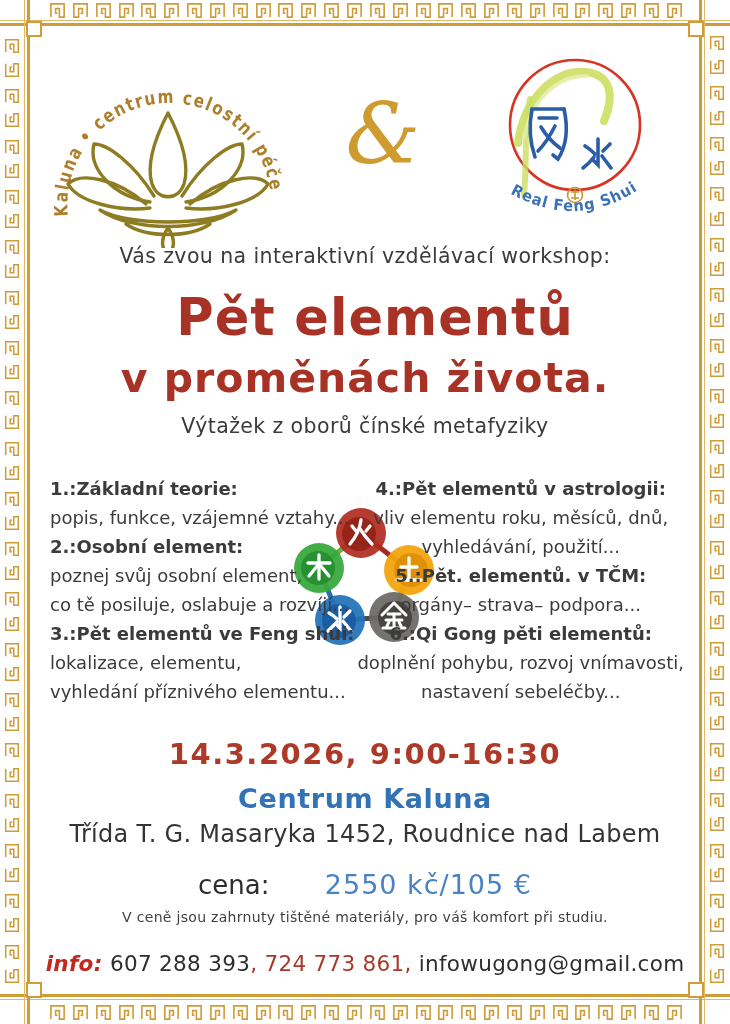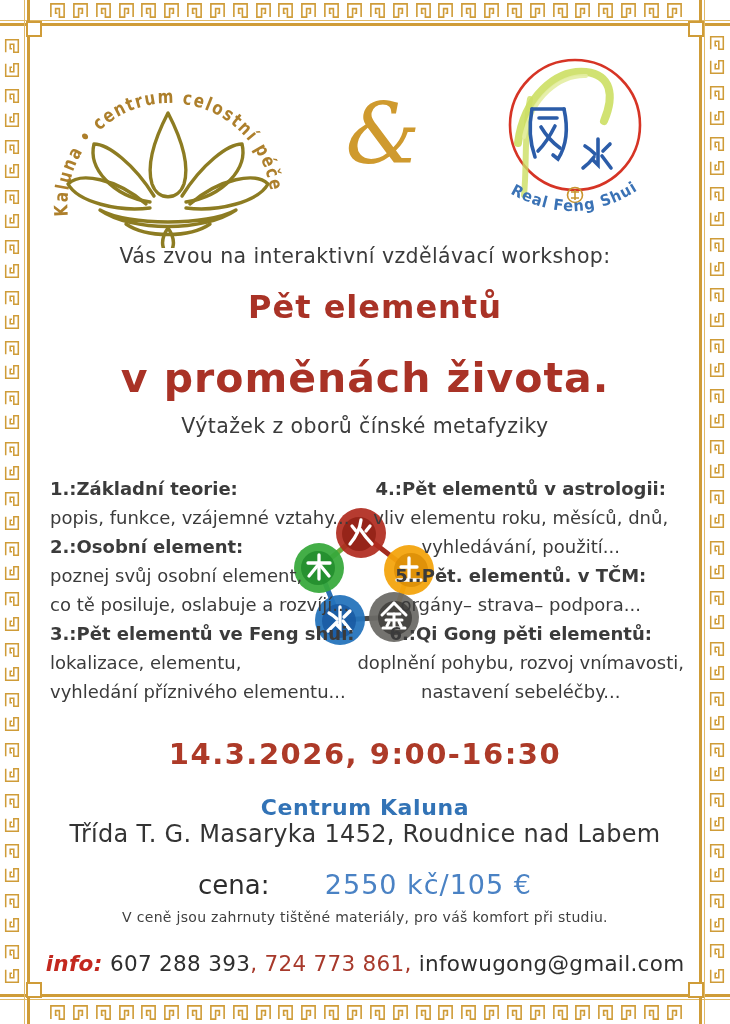--- a/index.html
+++ b/index.html
@@ -37,32 +37,32 @@
   .kaluna-logo{position:absolute;left:38px;top:38px;}
   .amp{
     position:absolute;left:328px;top:92px;width:110px;text-align:center;
     font-family:"DejaVu Serif","Liberation Serif",serif;font-style:italic;
     font-size:84px;color:#cf9a2e;line-height:1;
   }
   .fengshui-logo{position:absolute;left:494px;top:45px;}
   
   .ctext{position:absolute;left:0;right:0;text-align:center;}
   .intro{top:244px;font-size:20.5px;letter-spacing:.4px;}
-  .title1{top:288px;font-size:32px;font-weight:bold;color:#a93226;letter-spacing:1px;margin-left:20px;}
+  .title1{top:288px;font-size:51px;font-weight:bold;color:#a93226;letter-spacing:1px;margin-left:20px;}
   .title2{top:354px;font-size:41px;font-weight:bold;color:#a93226;letter-spacing:1px;}
   .subtitle{top:414px;font-size:20.5px;letter-spacing:.4px;}
   
   .prog{position:absolute;top:474px;font-size:18px;line-height:29px;z-index:2;}
   .prog-left{left:50px;text-align:left;}
   .prog-right{right:46px;text-align:center;}
   .prog .bold{font-weight:bold;}
   .five-elements{position:absolute;left:282px;top:497px;z-index:1;}
   
   .datetime{top:737px;font-size:29px;font-weight:700;color:#ad3a28;letter-spacing:1.5px;}
-  .venue{top:783px;font-size:22px;font-weight:bold;color:#3273b6;letter-spacing:.6px;margin-top:12px;}
+  .venue{top:783px;font-size:27px;font-weight:bold;color:#3273b6;letter-spacing:.6px;}
   .address{top:820px;font-size:24px;letter-spacing:.3px;color:#343434;}
   .price-row{top:869px;font-size:26px;color:#2d2d2d;}
   .price-val{color:#4a82c4;font-size:27px;letter-spacing:1px;margin-left:47px;}
   .price-note{top:909px;font-size:14px;letter-spacing:.3px;color:#3f3f3f;}
   .info-line{top:951px;font-size:21.5px;color:#2e2e2e;letter-spacing:.3px;}
   .info-label{color:#c3281e;font-weight:bold;font-style:italic;margin-right:.35em;}
   .info-red{color:#a7392b;}
 </style>
 </head>
 <body>

